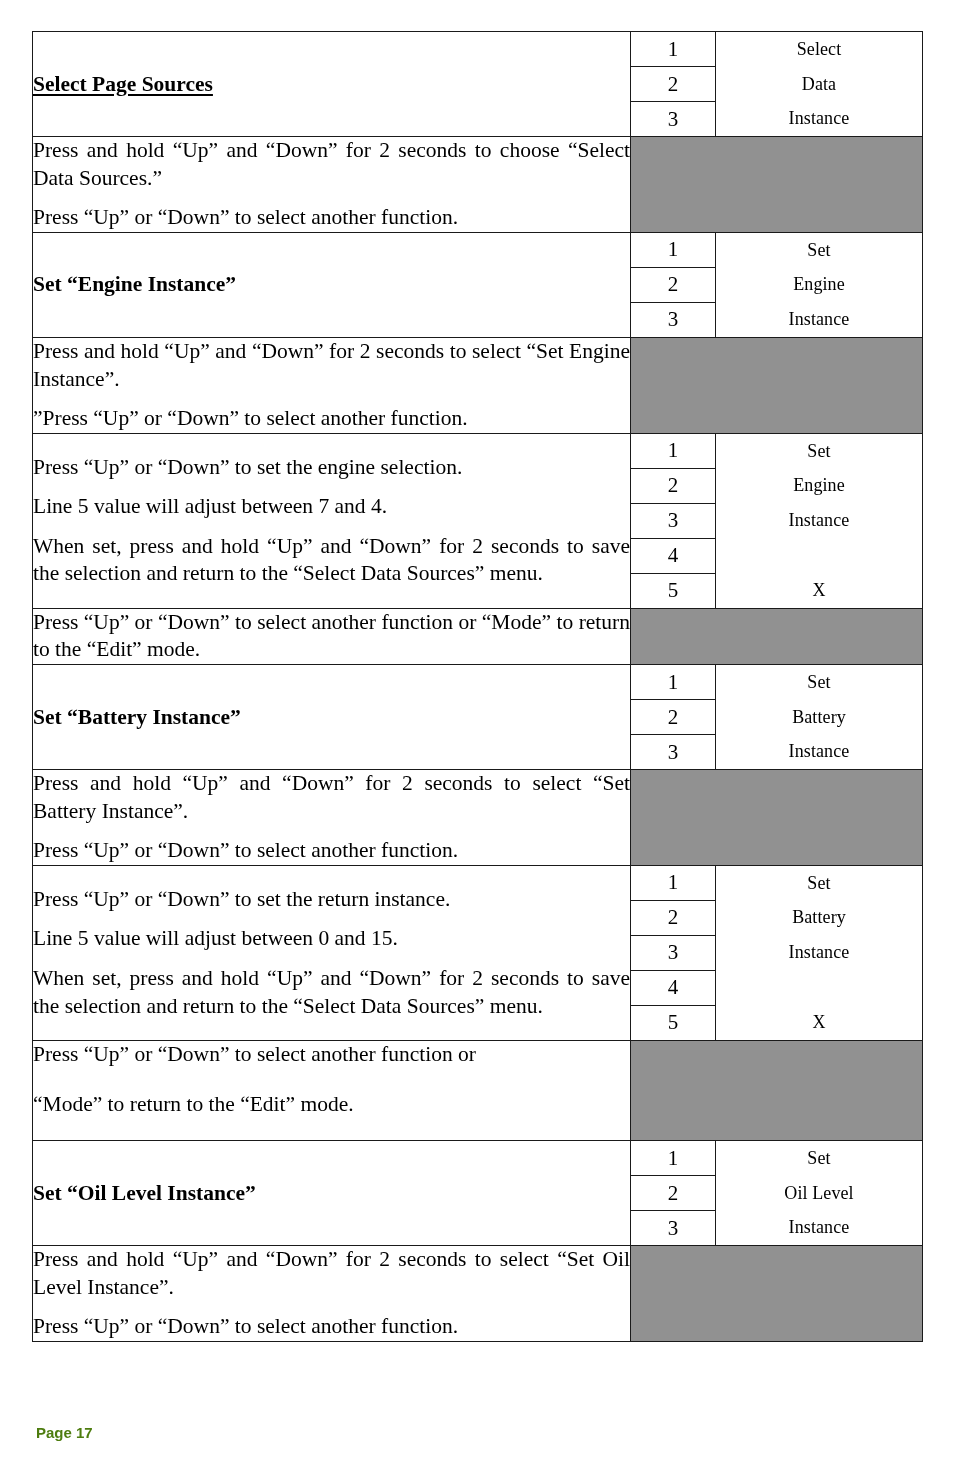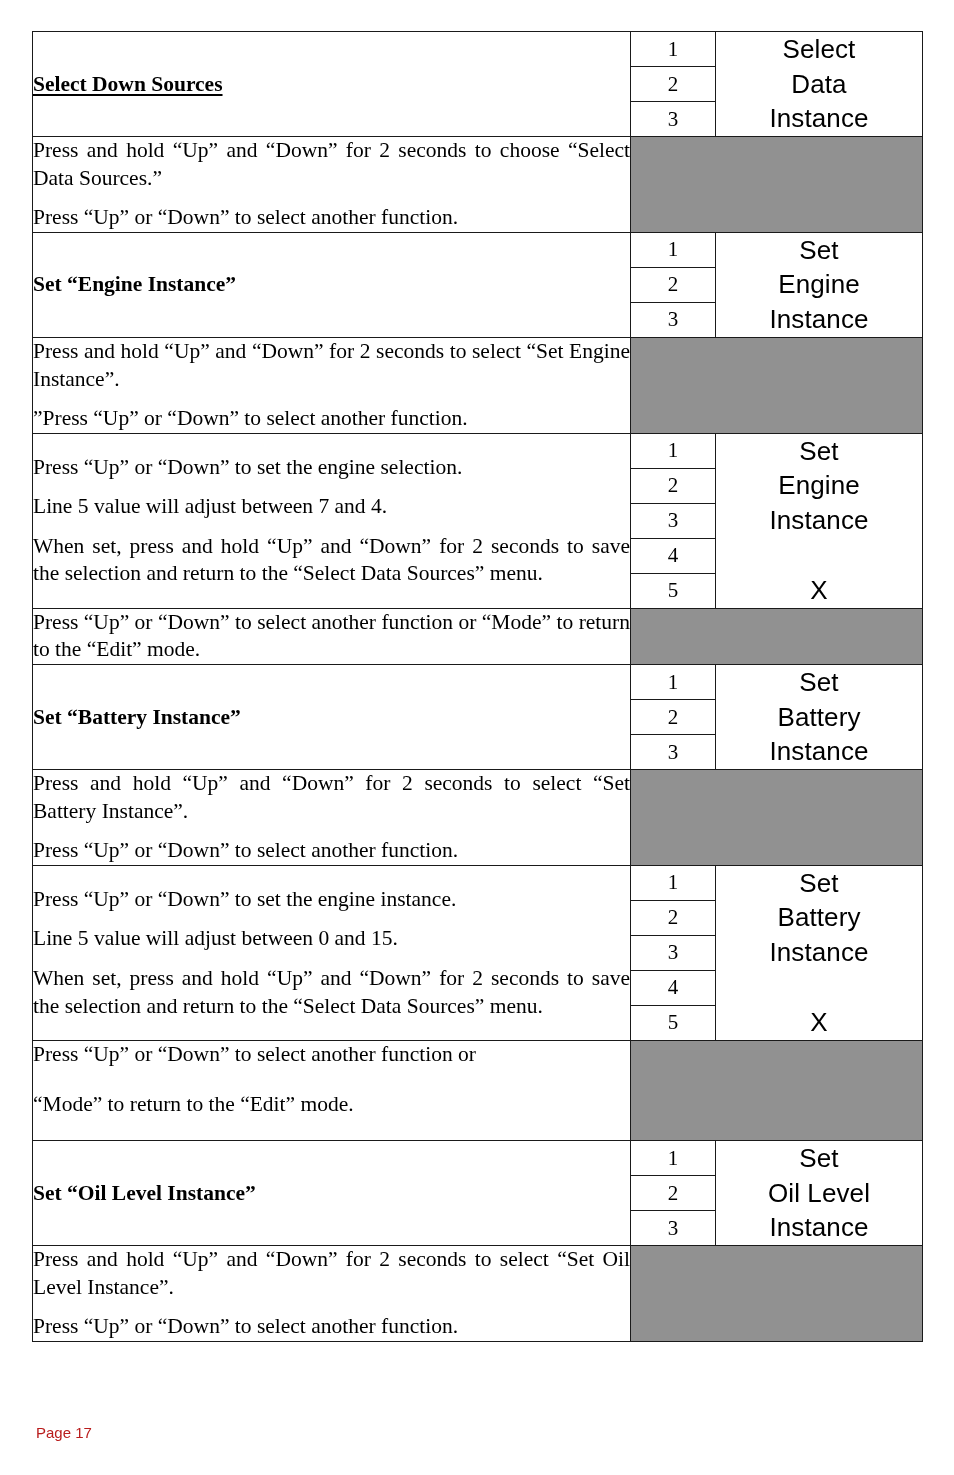--- a/index.html
+++ b/index.html
@@ -99,52 +99,53 @@
   .mnum {
     width: 84px;
     border-right: 1.6px solid #1a1a1a;
     border-bottom: 1.6px solid #1a1a1a;
     font-family: "Liberation Serif", "DejaVu Serif", serif;
     font-size: 21px;
     height: 34px;
   }
   .mrow:last-child .mnum { border-bottom: none; }
   .mdisp {
-    font-family: Liberation Sans, sans-serif;
-    font-size: 26px;
+    font-family: Liberation Serif, serif;
+    font-size: 18px;
     letter-spacing: 0.1px;
     height: 34px;
   }
 
   
   .footer {
     position: absolute;
     left: 36px;
     top: 1424px;
     font-family: "Liberation Sans", "DejaVu Sans", sans-serif;
     font-size: 15px;
-    color: #b91c1c;
+    color: #4d7c0f;
+    font-weight: bold;
   }
 </style>
 </head>
 <body>
 
 <div class="page">
 
   <table class="manual-table">
     <colgroup>
       <col class="c-text">
         <col class="c-num">
         <col class="c-disp">
     </colgroup>
     <tbody>
 
       <tr>
         <td class="heading-cell">
-          <span class="heading">Select Down Sources</span>
+          <span class="heading">Select Page Sources</span>
         </td>
         <td class="module" colspan="2">
           <div class="module-inner">
             <div class="mrow">
                 <div class="mnum">1</div>
                 <div class="mdisp">Select</div>
               </div>
             <div class="mrow">
                 <div class="mnum">2</div>
                 <div class="mdisp">Data</div>
@@ -259,21 +260,21 @@
       <tr>
         <td class="txt">
           <p>Press and hold “Up” and “Down” for 2 seconds to select “Set Battery Instance”.</p>
           <p class="last-line">Press “Up” or “Down” to select another function.</p>
         </td>
         <td class="grey" colspan="2"></td>
       </tr>
 
       <tr>
         <td class="txt">
-          <p class="last-line">Press “Up” or “Down” to set the engine instance.</p>
+          <p class="last-line">Press “Up” or “Down” to set the return instance.</p>
           <p class="last-line">Line 5 value will adjust between 0 and 15.</p>
           <p>When set, press and hold “Up” and “Down” for 2 seconds to save the selection and return to the “Select Data Sources” menu.</p>
         </td>
         <td class="module" colspan="2">
           <div class="module-inner">
             <div class="mrow">
                 <div class="mnum">1</div>
                 <div class="mdisp">Set</div>
               </div>
             <div class="mrow">

